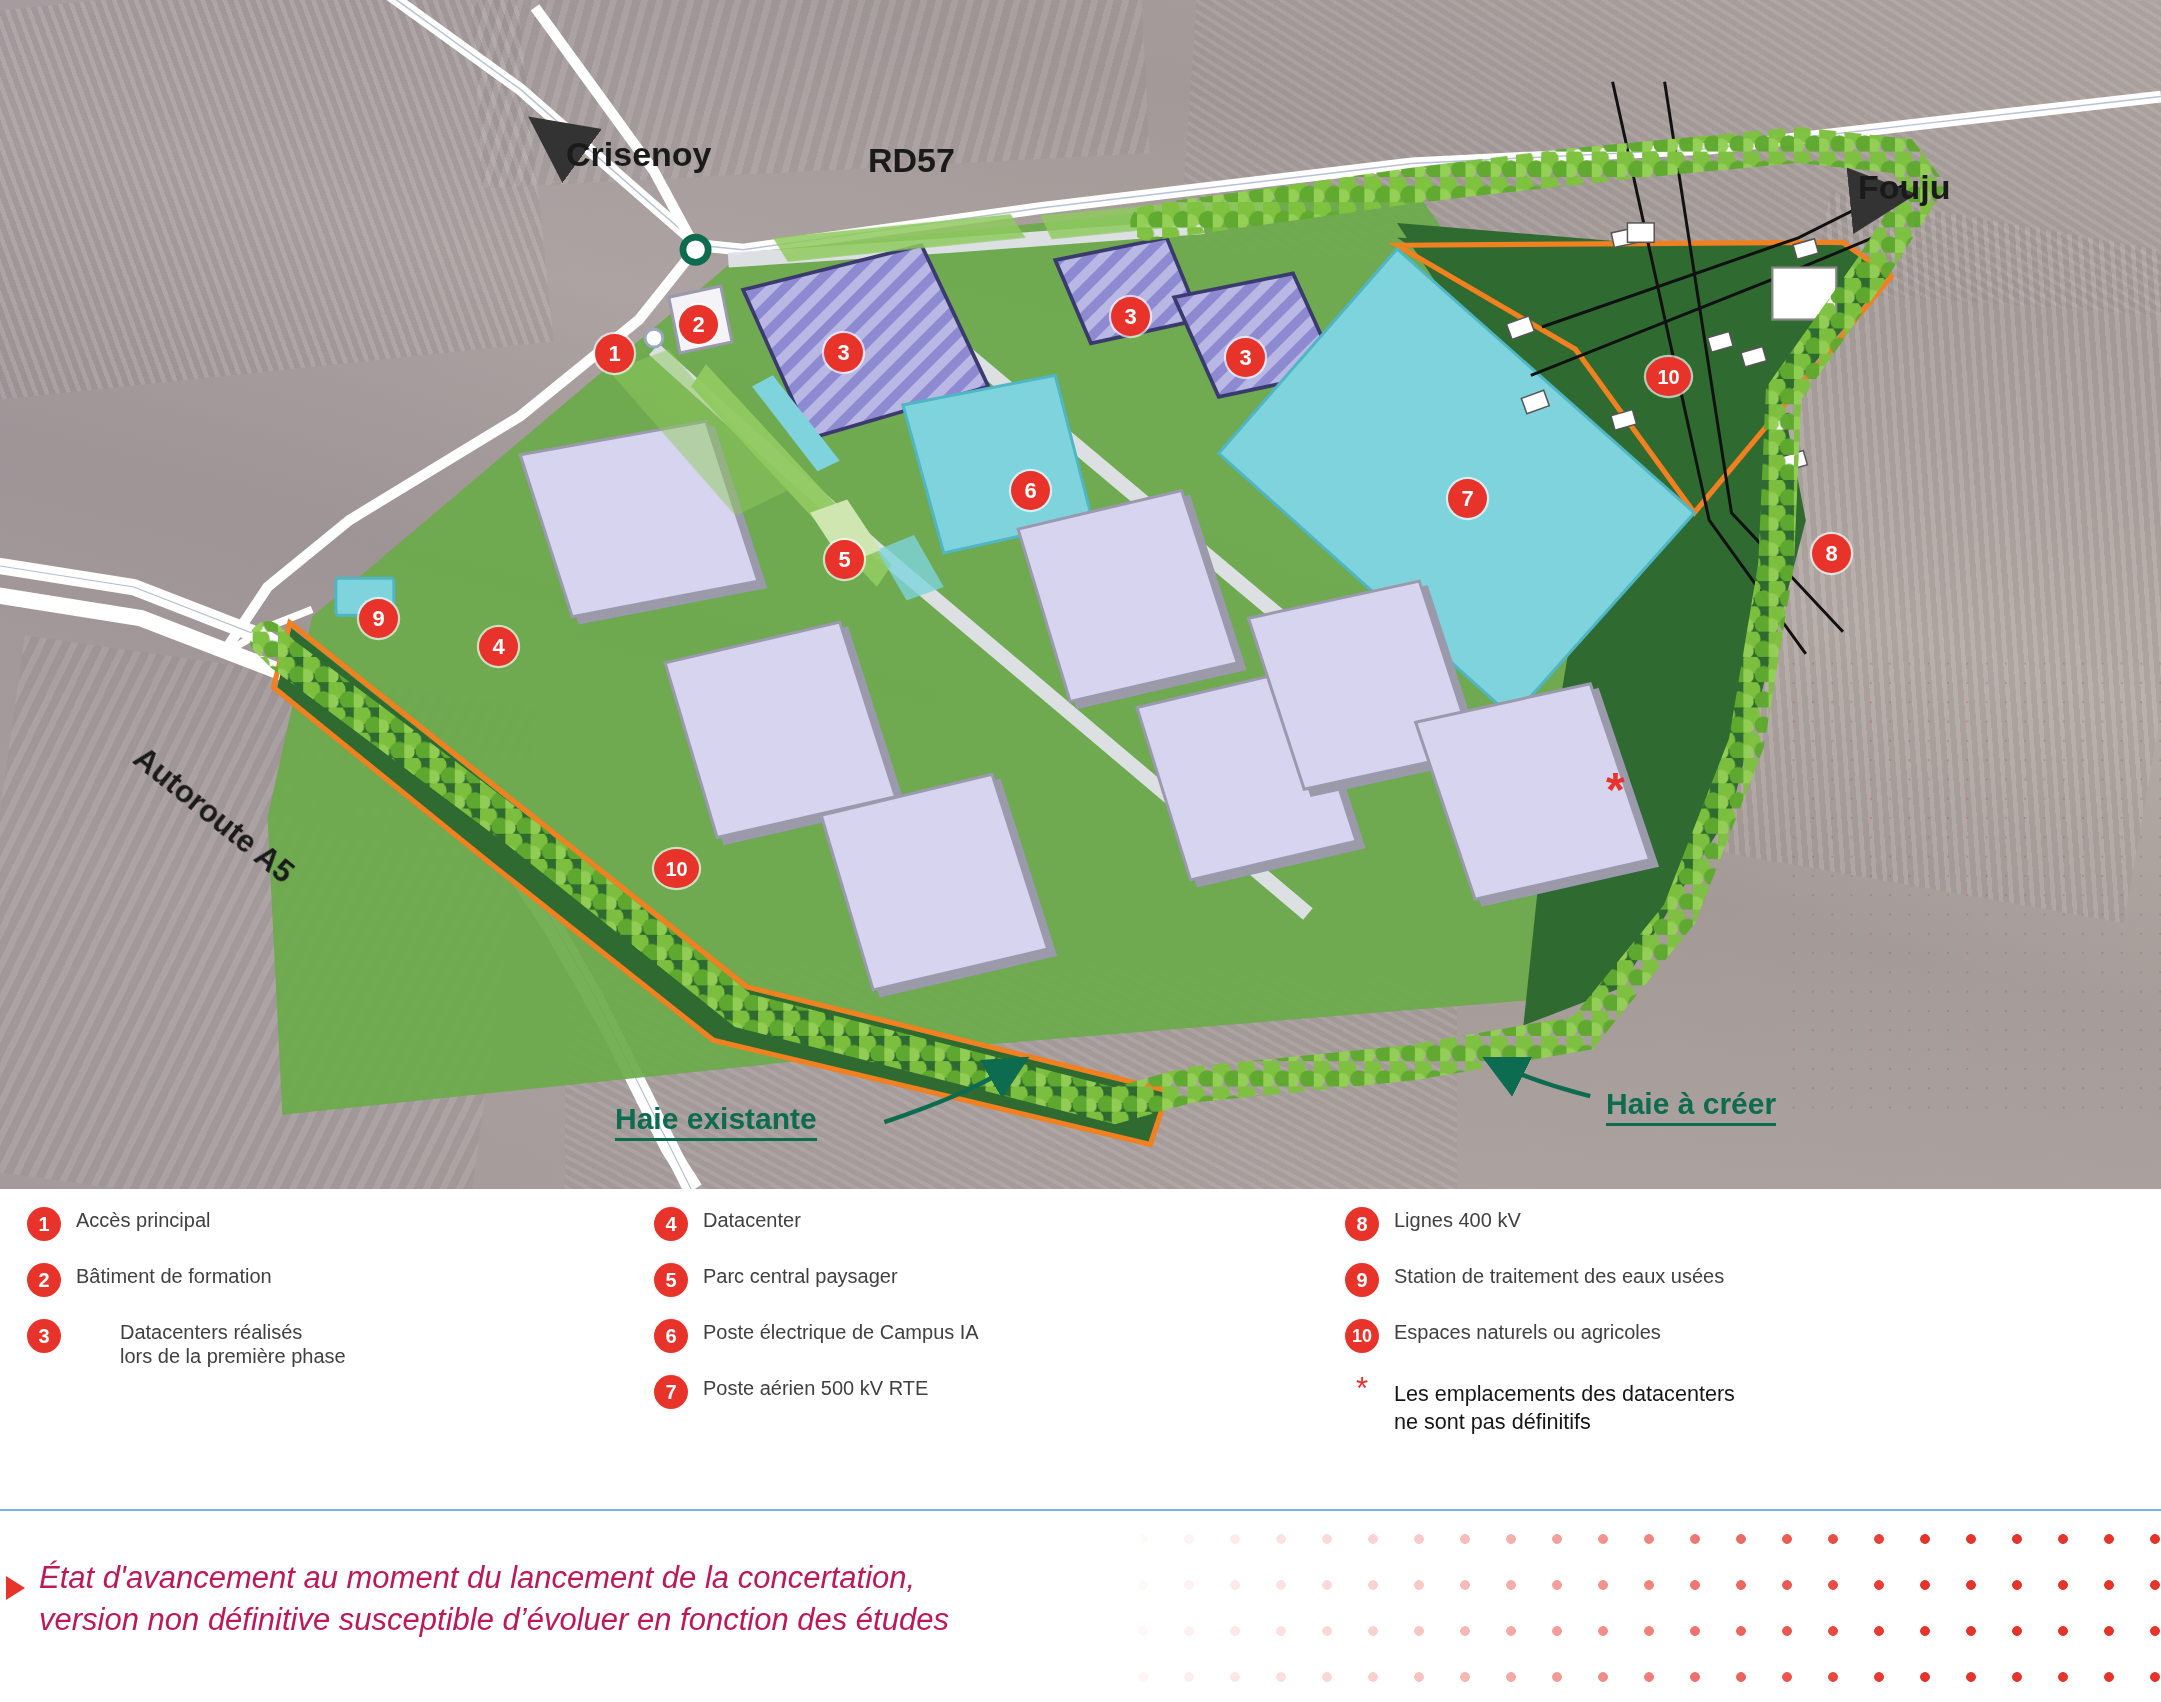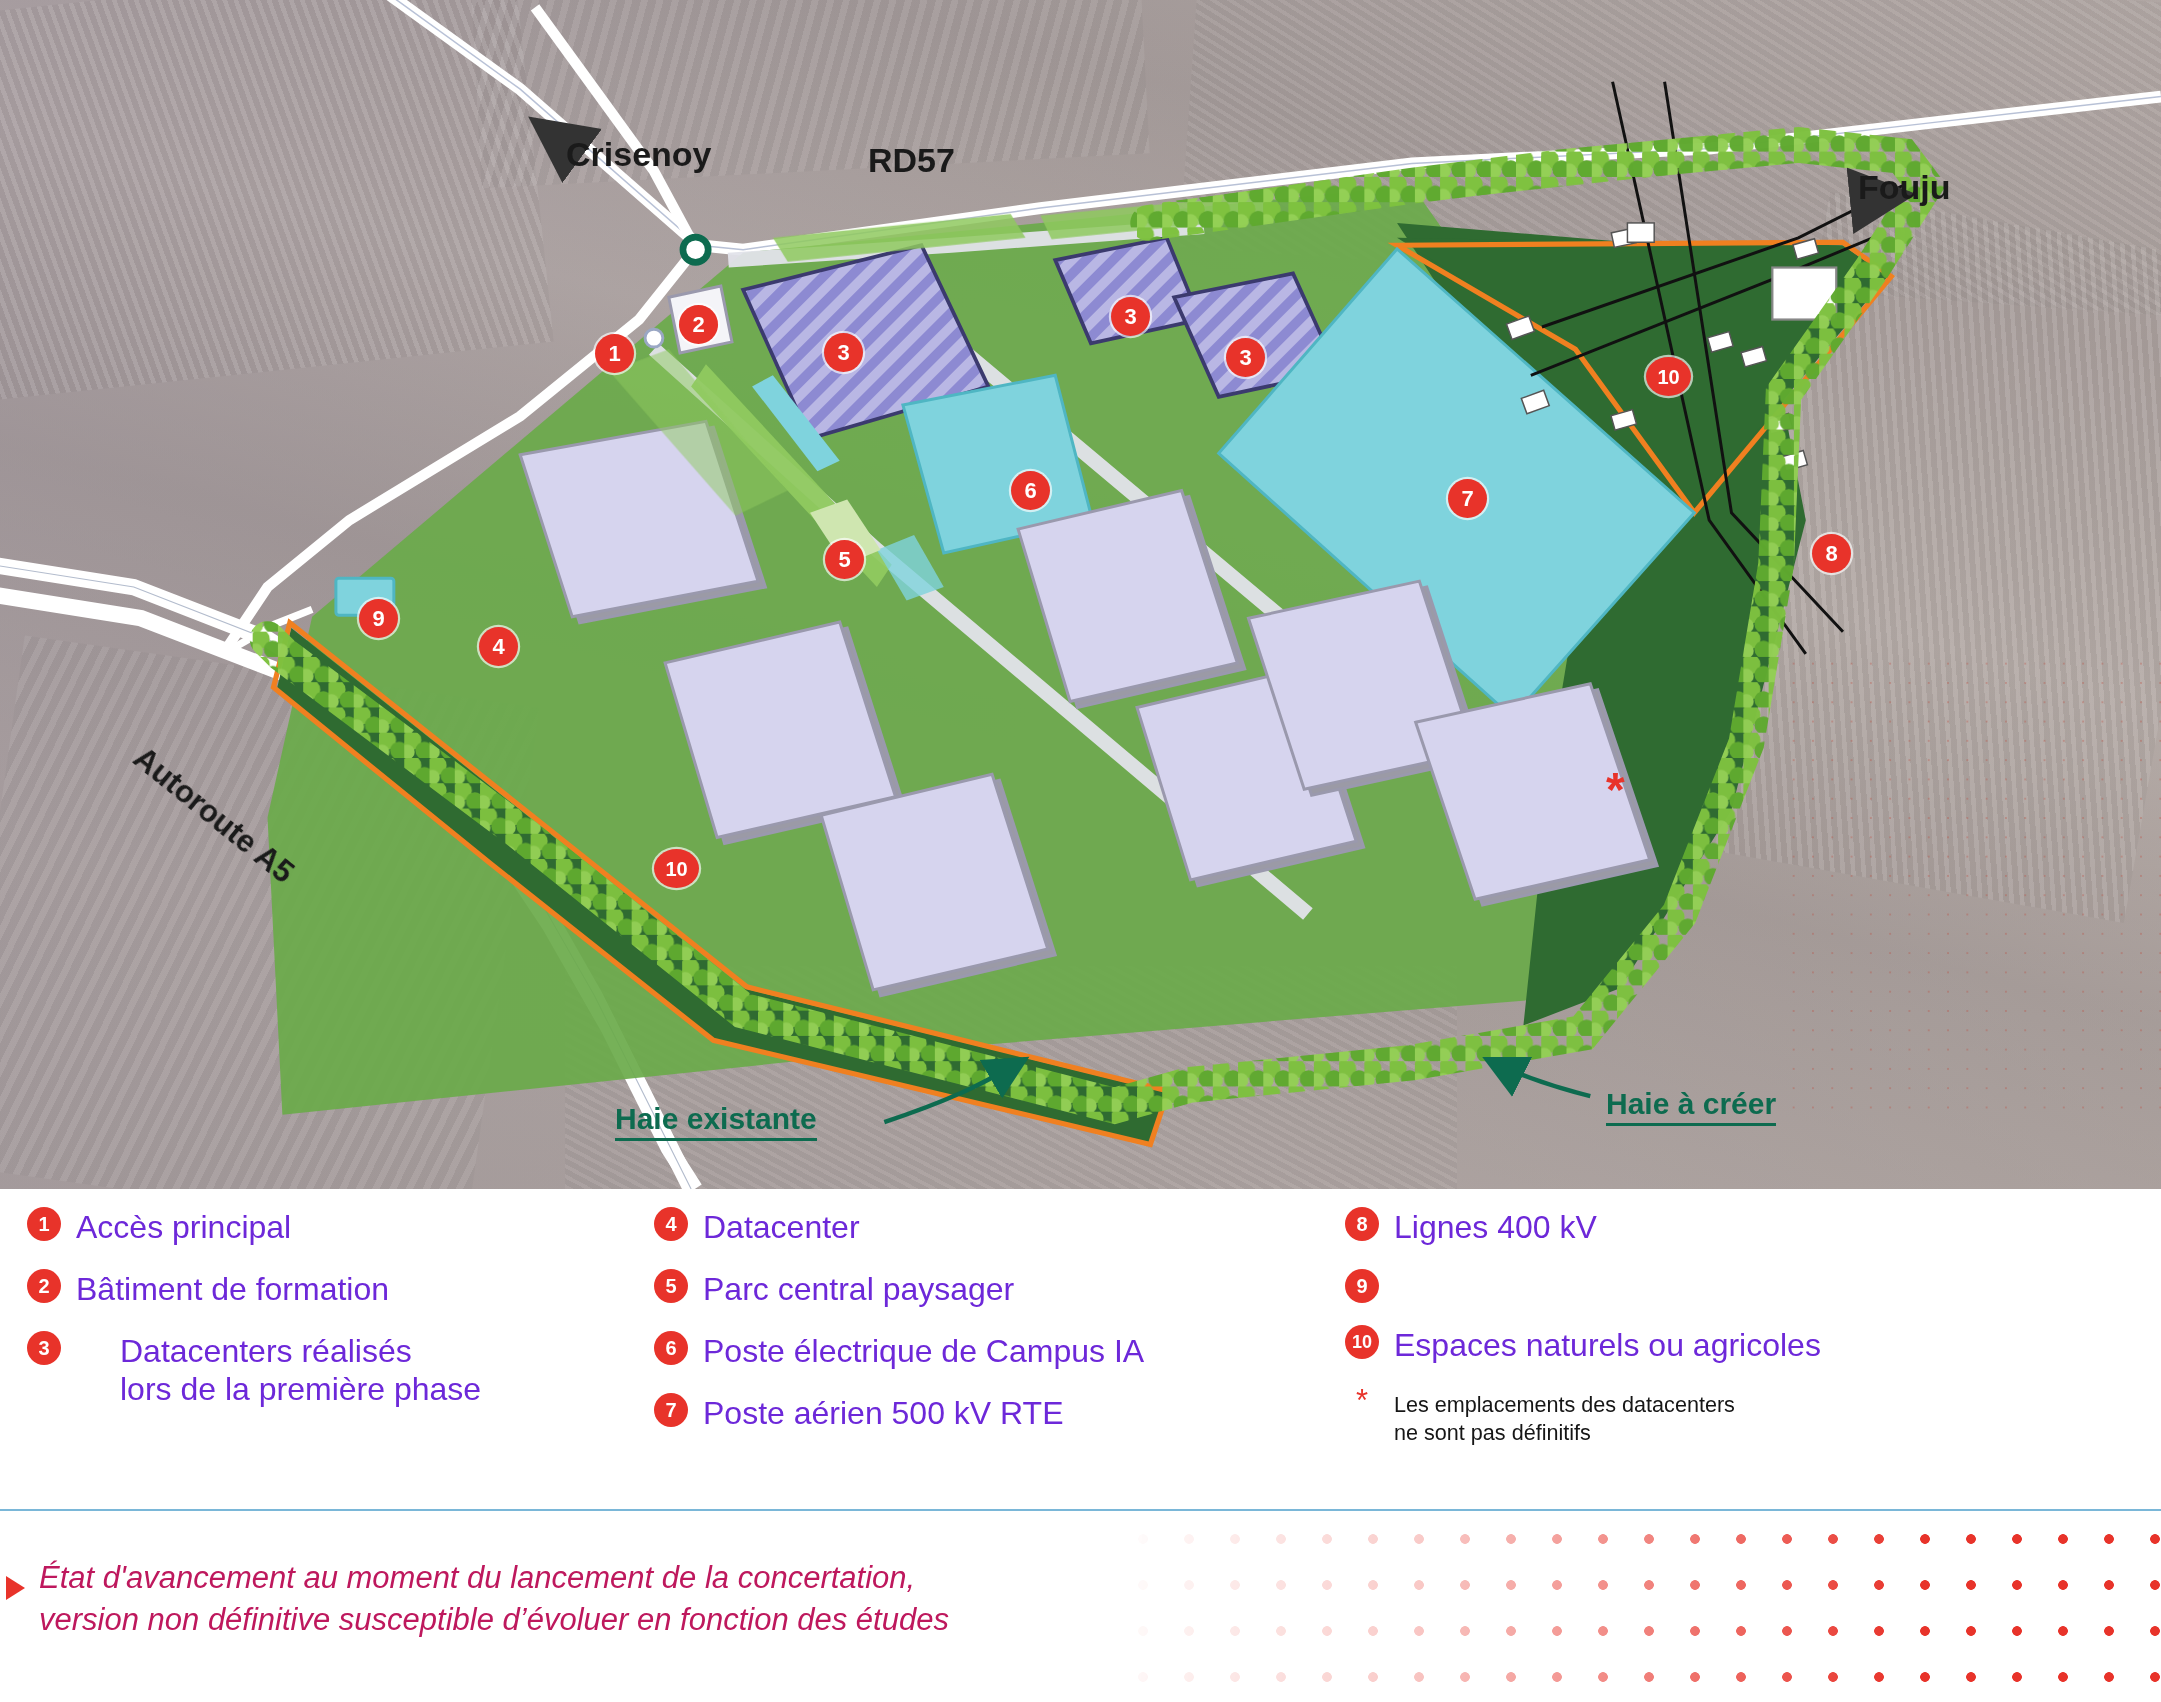--- a/index.html
+++ b/index.html
@@ -104,22 +104,22 @@
     background: #e8332a;
     color: #fff;
     font-size: 20px;
     font-weight: bold;
     display: flex; align-items: center; justify-content: center;
     margin-right: 15px;
     line-height: 1;
   }
   .legend-num.n10 { font-size: 18px; }
   .legend-text {
-    font-size: 32px;
-    color: #6d28d9;
+    font-size: 20px;
+    color: #404040;
     line-height: 1.18;
     padding-top: 2.2px;
   }
   .legend-note-star {
     flex: 0 0 auto;
     width: 34px;
     color: #e8332a;
     font-size: 31px;
     text-align: center;
     margin-right: 15px;
@@ -418,20 +418,21 @@
       </div>
     </div>
 
     <div class="legend-col" style="left:1345px; width:788px;">
       <div class="legend-row">
         <div class="legend-num">8</div>
         <div class="legend-text">Lignes 400 kV</div>
       </div>
       <div class="legend-row">
         <div class="legend-num">9</div>
+        <div class="legend-text">Station de traitement des eaux usées</div>
       </div>
       <div class="legend-row">
         <div class="legend-num n10">10</div>
         <div class="legend-text">Espaces naturels ou agricoles</div>
       </div>
       <div class="legend-row">
         <div class="legend-note-star">*</div>
         <div class="legend-note-text" style="white-space:pre-line;">Les emplacements des datacenters
 ne sont pas définitifs</div>
       </div>

